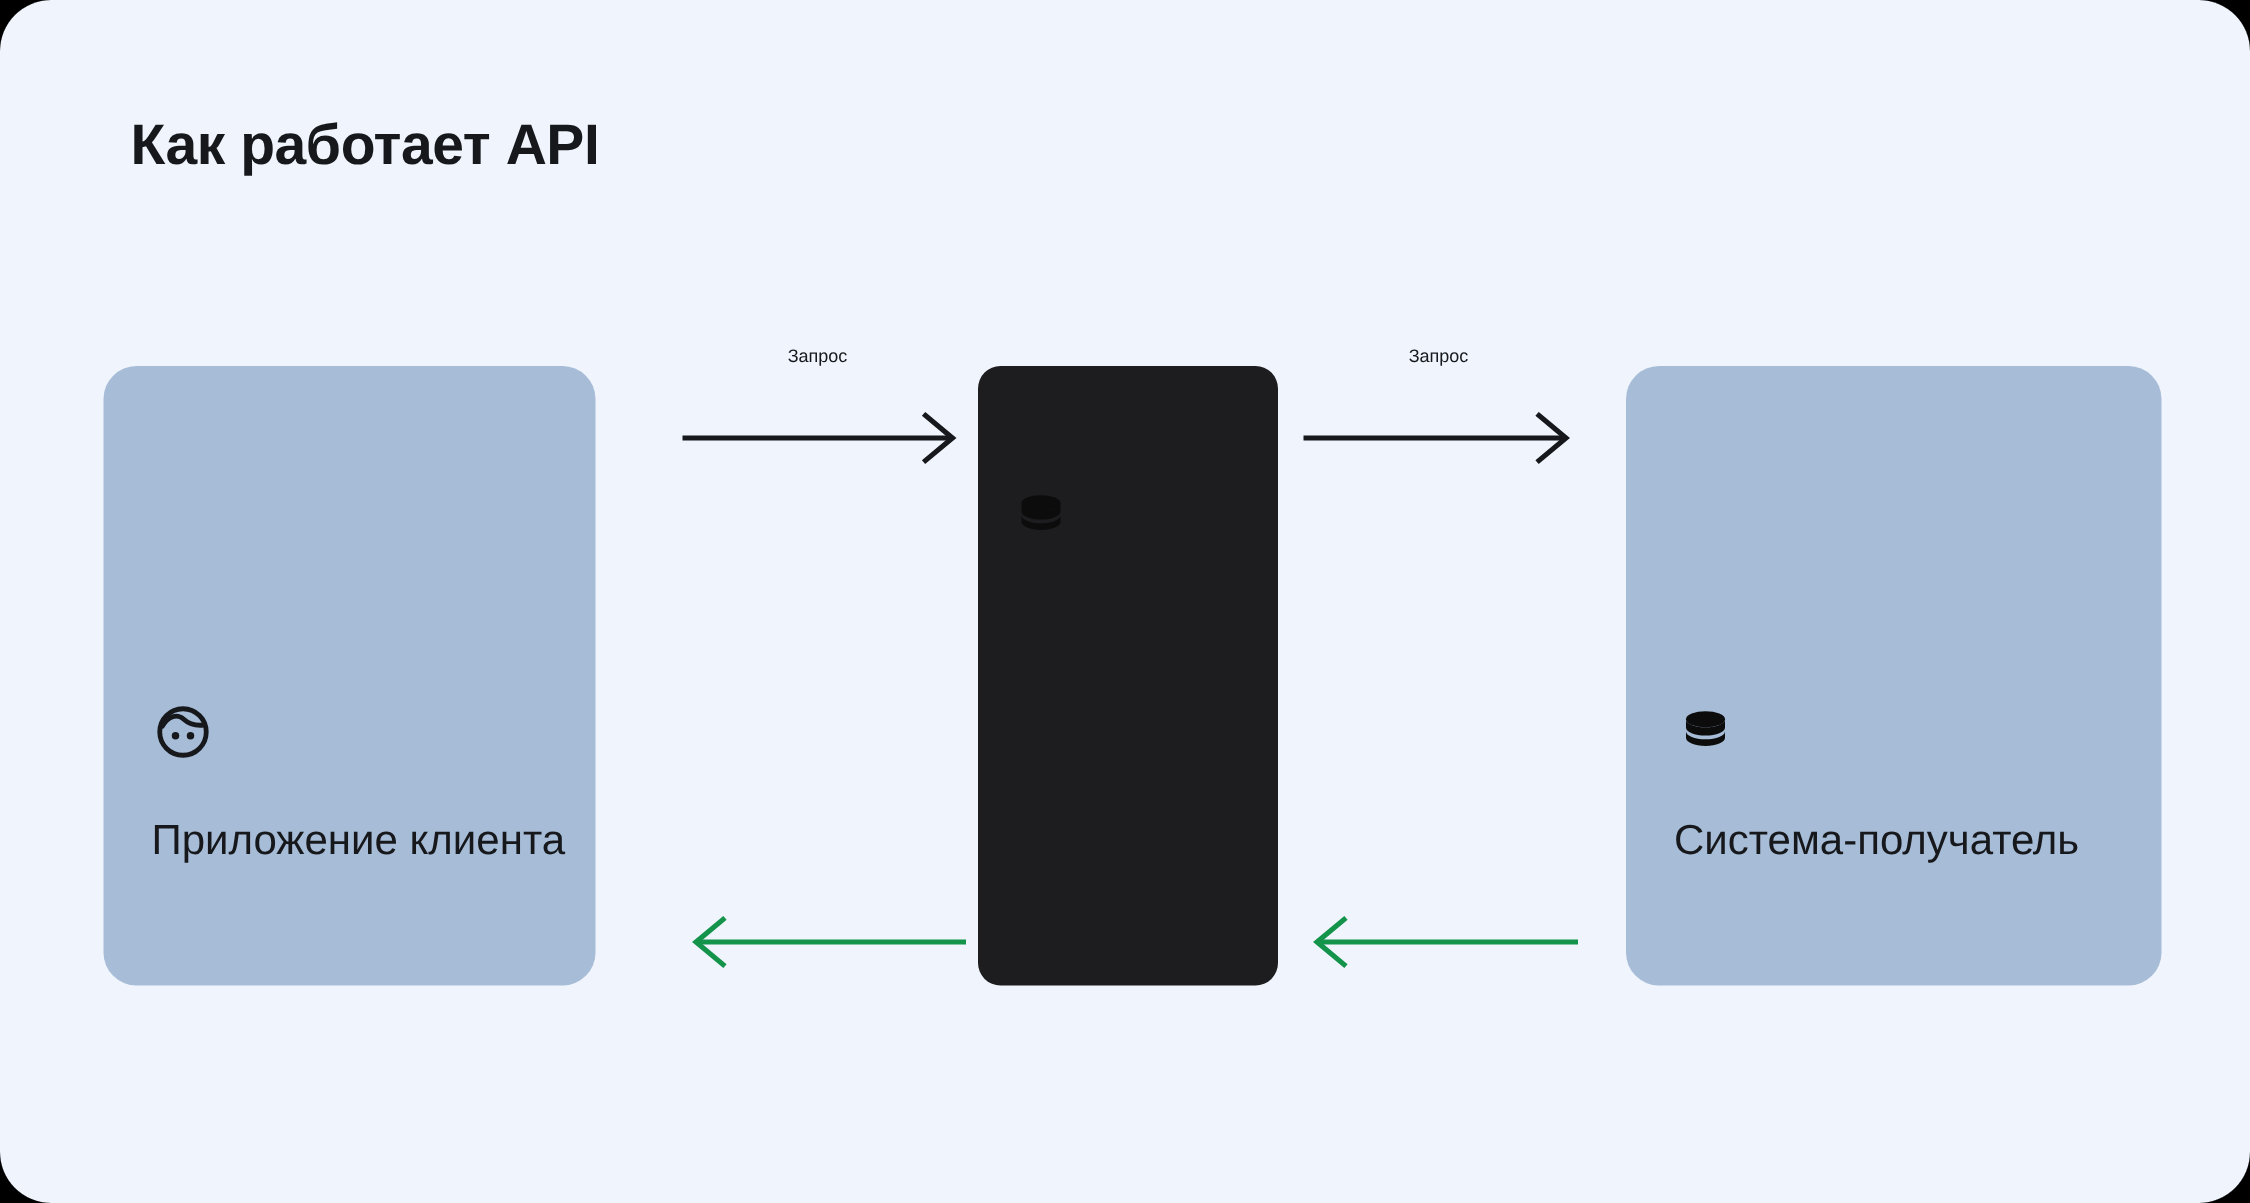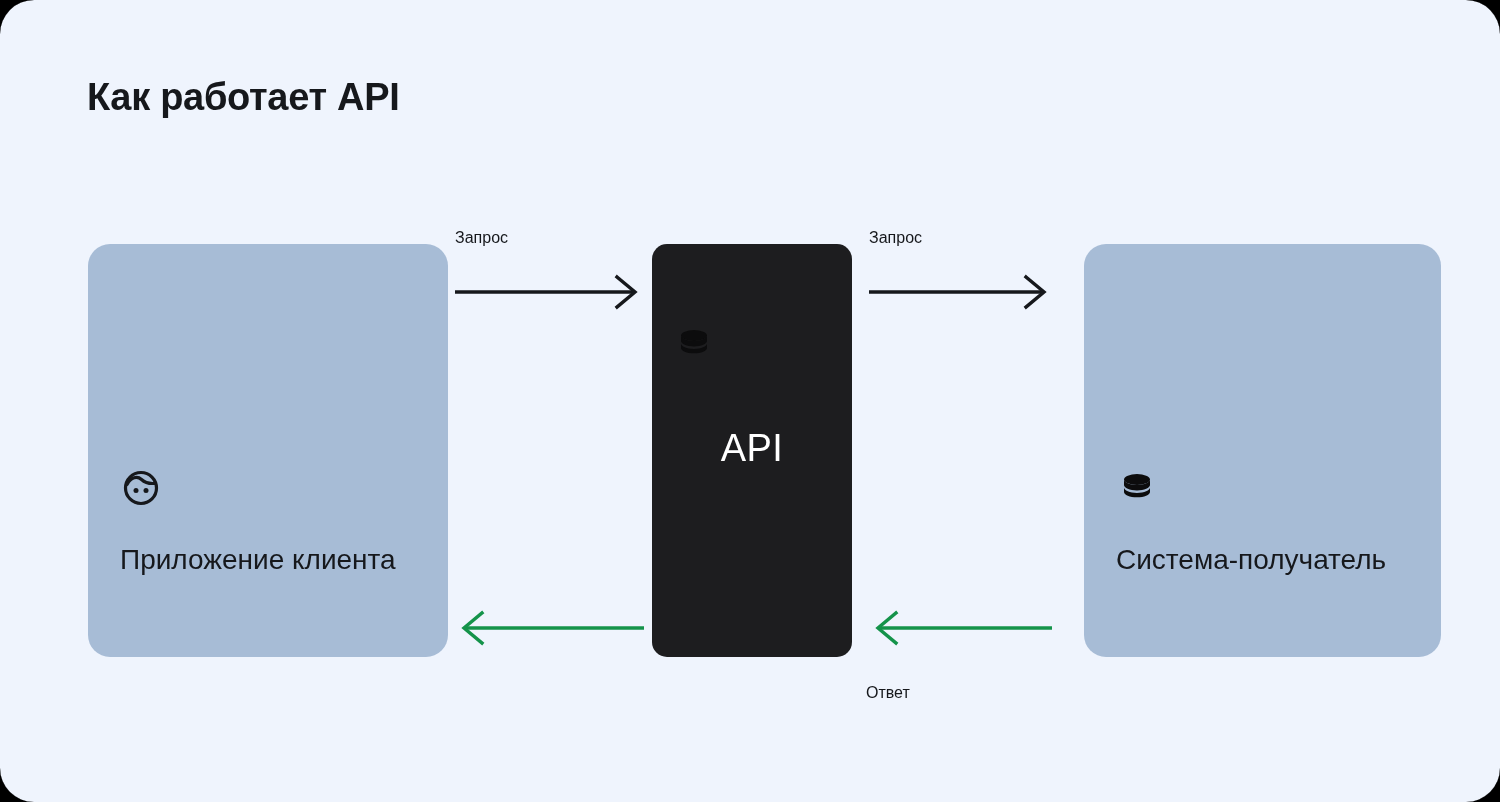--- a/index.html
+++ b/index.html
@@ -32,21 +32,21 @@
     white-space: nowrap;
   }
 
   
   .node {
     position: absolute;
     background: #a7bcd6;
     border-radius: 22px;
   }
 
-  #node-client  { left: 88px;  top: 244px; width: 360px; height: 413px; text-decoration: underline; }
+  #node-client  { left: 69px;  top: 244px; width: 328px; height: 413px; text-decoration: underline; }
   #node-system  { left: 1060px; top: 244px; width: 357px; height: 413px; margin-left: 24px; }
 
   #node-api {
     position: absolute;
     left: 652px; top: 244px;
     width: 200px; height: 413px;
     background: #1d1d1f;
     border-radius: 15px;
   }
 
@@ -84,23 +84,24 @@
   
   .arrow-svg { position: absolute; overflow: visible; }
 
   #arrow-req-1  { left: 455px;  top: 272px; }
   #arrow-req-2  { left: 869px;  top: 272px; }
   #arrow-res-1  { left: 452px;  top: 608px; }
   #arrow-res-2  { left: 866px;  top: 608px; }
 
   .arrow-label {
     position: absolute;
-    font-size: 16px;
+    font-size: 12px;
     color: #16181c;
     line-height: 33px;
+    text-align: center;
     white-space: pre-line;
   }
 
   #label-req-1 { left: 455px; top: 221px; width: 180px; }
   #label-req-2 { left: 869px; top: 221px; width: 180px; }
   #label-res-1 { left: 440px; top: 674px; width: 235px; }
   #label-res-2 { left: 866px; top: 676px; width: 190px; }
 
   
   .corner {
@@ -148,21 +149,20 @@
   <div id="node-api">
     <span class="node-icon">
       <svg viewBox="0 0 40 40" width="40" height="40" aria-hidden="true">
         <g fill="#0c0c0d">
           <ellipse cx="20" cy="11.5" rx="13" ry="5.4"></ellipse>
           <path d="M7 11.5 v5.5 c0 3 5.8 5.4 13 5.4 s13 -2.4 13 -5.4 v-5.5 c0 3 -5.8 5.4 -13 5.4 s-13 -2.4 -13 -5.4 z"></path>
           <path d="M7 19.5 v4.4 c0 3 5.8 5.4 13 5.4 s13 -2.4 13 -5.4 v-4.4 c0 3 -5.8 5.4 -13 5.4 s-13 -2.4 -13 -5.4 z"></path>
         </g>
       </svg>
     </span>
-    <div id="api-label">API</div>
   </div>
 
   <div class="node" id="node-system">
     <span class="node-icon">
       <svg viewBox="0 0 40 40" width="40" height="40" aria-hidden="true">
         <g fill="#0c0c0d">
           <ellipse cx="20" cy="11.5" rx="13" ry="5.4"></ellipse>
           <path d="M7 11.5 v5.5 c0 3 5.8 5.4 13 5.4 s13 -2.4 13 -5.4 v-5.5 c0 3 -5.8 5.4 -13 5.4 s-13 -2.4 -13 -5.4 z"></path>
           <path d="M7 19.5 v4.4 c0 3 5.8 5.4 13 5.4 s13 -2.4 13 -5.4 v-4.4 c0 3 -5.8 5.4 -13 5.4 s-13 -2.4 -13 -5.4 z"></path>
         </g>
@@ -186,20 +186,19 @@
     <polyline points="30,5 12,20 30,35" fill="none" stroke="#14934a" stroke-width="3.4" stroke-linecap="square" stroke-linejoin="miter"></polyline>
   </svg>
 
   <svg class="arrow-svg" id="arrow-res-2" width="186" height="40" viewBox="0 0 186 40">
     <line x1="14" y1="20" x2="186" y2="20" stroke="#14934a" stroke-width="3.4"></line>
     <polyline points="30,5 12,20 30,35" fill="none" stroke="#14934a" stroke-width="3.4" stroke-linecap="square" stroke-linejoin="miter"></polyline>
   </svg>
 
   <div class="arrow-label" id="label-req-1">Запрос</div>
   <div class="arrow-label" id="label-req-2">Запрос</div>
-  <div class="arrow-label" id="label-res-2">Ответ</div>
 
   <div class="corner" id="corner-tl"></div>
   <div class="corner" id="corner-tr"></div>
   <div class="corner" id="corner-bl"></div>
   <div class="corner" id="corner-br"></div>
 
 </div>
 
 </body></html>

